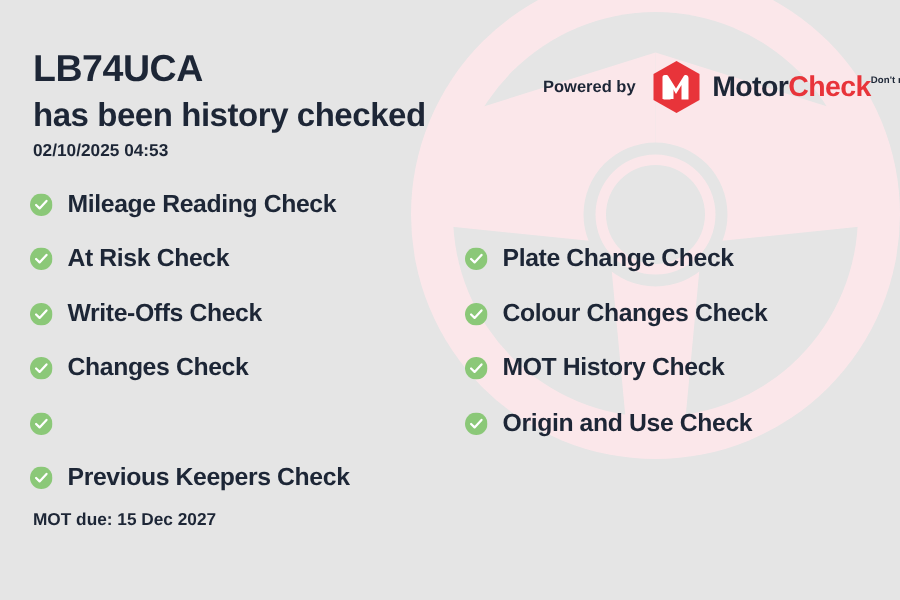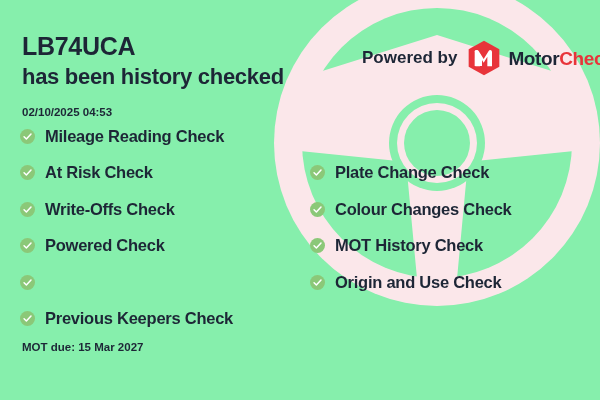--- a/index.html
+++ b/index.html
@@ -11,21 +11,21 @@
     height: 400px;
     background: #ffffff;
     font-family: "Liberation Sans", sans-serif;
     overflow: hidden;
   }
 
   #page {
     position: relative;
     width: 600px;
     height: 400px;
-    background: #86efac;
+    background: #e5e5e5;
     overflow: hidden;
   }
 
   
   #bg-wheel {
     position: absolute;
     left: 0;
     top: 0;
     width: 600px;
     height: 400px;
@@ -52,35 +52,35 @@
     font-weight: bold;
     color: #1d2636;
     letter-spacing: -0.3px;
     line-height: 1.25;
     margin: 2px 0 0 0;
   }
   .plate-date {
     font-size: 11.5px;
     font-weight: bold;
     color: #1d2636;
-    margin: 16px 0 0 0;
+    margin: 5px 0 0 0;
     letter-spacing: 0px;
   }
 
   
   .powered {
     position: absolute;
     left: 362px;
     top: 40px;
     display: flex;
     align-items: center;
     gap: 10px;
   }
   .powered-label {
-    font-size: 17px;
+    font-size: 11px;
     font-weight: bold;
     color: #1d2636;
     white-space: nowrap;
   }
   .logo-wrap {
     display: flex;
     align-items: center;
     gap: 7px;
   }
   .logo-mark {
@@ -233,21 +233,21 @@
             <circle cx="12" cy="12" r="12" fill="#8bc878"></circle>
             <path d="M6.5 12.3 L10.2 15.9 L17.6 7.9" fill="none" stroke="#ffffff" stroke-width="2.4" stroke-linecap="round" stroke-linejoin="round"></path>
           </svg>
         <span class="check-label">Write-Offs Check</span>
       </div>
       <div class="check-item">
         <svg class="check-icon" viewBox="0 0 24 24" xmlns="http://www.w3.org/2000/svg" aria-hidden="true">
             <circle cx="12" cy="12" r="12" fill="#8bc878"></circle>
             <path d="M6.5 12.3 L10.2 15.9 L17.6 7.9" fill="none" stroke="#ffffff" stroke-width="2.4" stroke-linecap="round" stroke-linejoin="round"></path>
           </svg>
-        <span class="check-label">Powered Check</span>
+        <span class="check-label">Changes Check</span>
       </div>
       <div class="check-item">
         <svg class="check-icon" viewBox="0 0 24 24" xmlns="http://www.w3.org/2000/svg" aria-hidden="true">
             <circle cx="12" cy="12" r="12" fill="#8bc878"></circle>
             <path d="M6.5 12.3 L10.2 15.9 L17.6 7.9" fill="none" stroke="#ffffff" stroke-width="2.4" stroke-linecap="round" stroke-linejoin="round"></path>
           </svg>
       </div>
       <div class="check-item">
         <svg class="check-icon" viewBox="0 0 24 24" xmlns="http://www.w3.org/2000/svg" aria-hidden="true">
             <circle cx="12" cy="12" r="12" fill="#8bc878"></circle>
@@ -283,15 +283,15 @@
         <svg class="check-icon" viewBox="0 0 24 24" xmlns="http://www.w3.org/2000/svg" aria-hidden="true">
             <circle cx="12" cy="12" r="12" fill="#8bc878"></circle>
             <path d="M6.5 12.3 L10.2 15.9 L17.6 7.9" fill="none" stroke="#ffffff" stroke-width="2.4" stroke-linecap="round" stroke-linejoin="round"></path>
           </svg>
         <span class="check-label">Origin and Use Check</span>
       </div>
     </div>
 
   </div>
 
-  <div class="mot-due">MOT due: 15 Mar 2027</div>
+  <div class="mot-due">MOT due: 15 Dec 2027</div>
 
 </div>
 
 </body></html>

